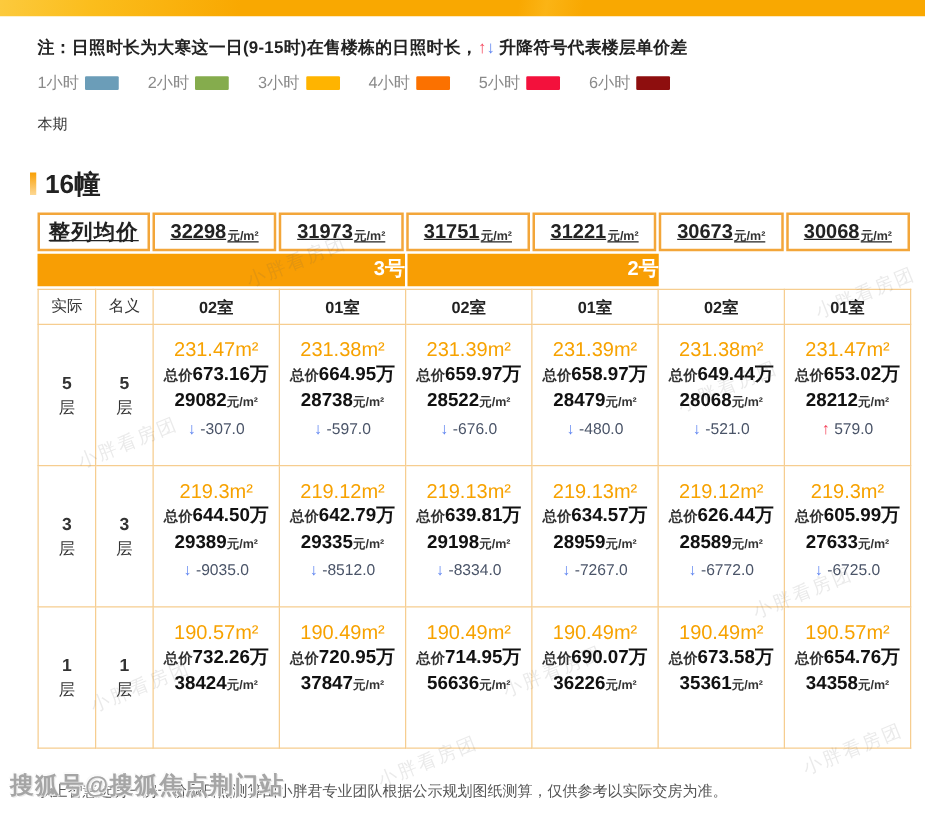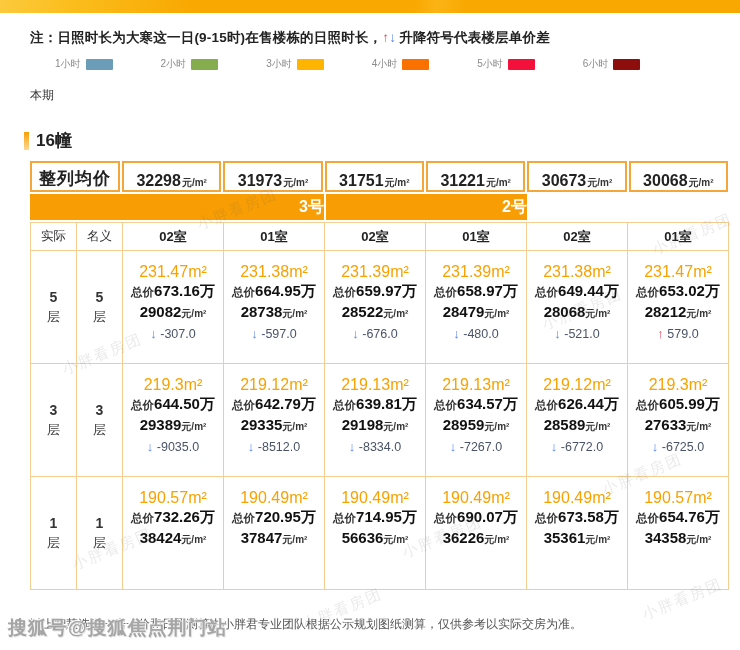--- a/index.html
+++ b/index.html
@@ -20,35 +20,35 @@
   }
   .note {
     margin: 16px 0 0 30px;
     font-size: 13.5px; font-weight: bold; color: #222;
     letter-spacing: 0.2px;
   }
   .note .arr-up   { color: var(--up-red); font-weight: bold; }
   .note .arr-down { color: var(--down-blue); font-weight: bold; margin-right: 3px; }
   .legend { margin: 10px 0 0 30px; display: flex; align-items: center; }
   .legend-item { display: flex; align-items: center; margin-right: 23px; }
-  .legend-label { font-size: 10px; color: #8a8a8a; margin-left: 25px; }
+  .legend-label { font-size: 13px; color: #8a8a8a; }
   .legend-swatch { width: 27px; height: 11px; margin-left: 5px; border-radius: 1px; }
   .period { margin: 16px 0 0 30px; font-size: 12px; color: #333; }
   .section-title { margin: 25px 0 0 24px; display: flex; align-items: center; }
   .accent-bar { width: 5px; height: 18px; margin-right: 7px;
     background: linear-gradient(#f9a005, #fdd894); }
-  .title-text { font-size: 17px; font-weight: bold; color: #222; }
+  .title-text { font-size: 21px; font-weight: bold; color: #222; }
 
   .table-wrap { margin: 9px 0 0 30px; width: 698px; }
 
   
   .avg-row { display: grid; grid-template-columns: 90px repeat(6, 1fr); gap: 2px; }
   .avg-cell {
     border: 2px solid #f3a63a; background: #fff; height: 31px;
-    display: flex; align-items: flex-end; justify-content: center;
+    display: flex; align-items: center; justify-content: center; text-decoration: underline;
   }
   .avg-label { font-size: 17px; font-weight: bold; letter-spacing: 1px; color: #222; }
   .avg-num { font-size: 16px; font-weight: bold; color: #222; }
   .avg-unit { font-size: 10px; font-weight: bold; color: #333; margin: 7px 0 0 1px; }
 
   
   .band { display: grid; grid-template-columns: 294px 201px 1fr; gap: 2px; margin-top: 2px; }
   .band-cell {
     background: var(--band-orange); color: #fff;
     height: 26px; line-height: 26px; text-align: right;

